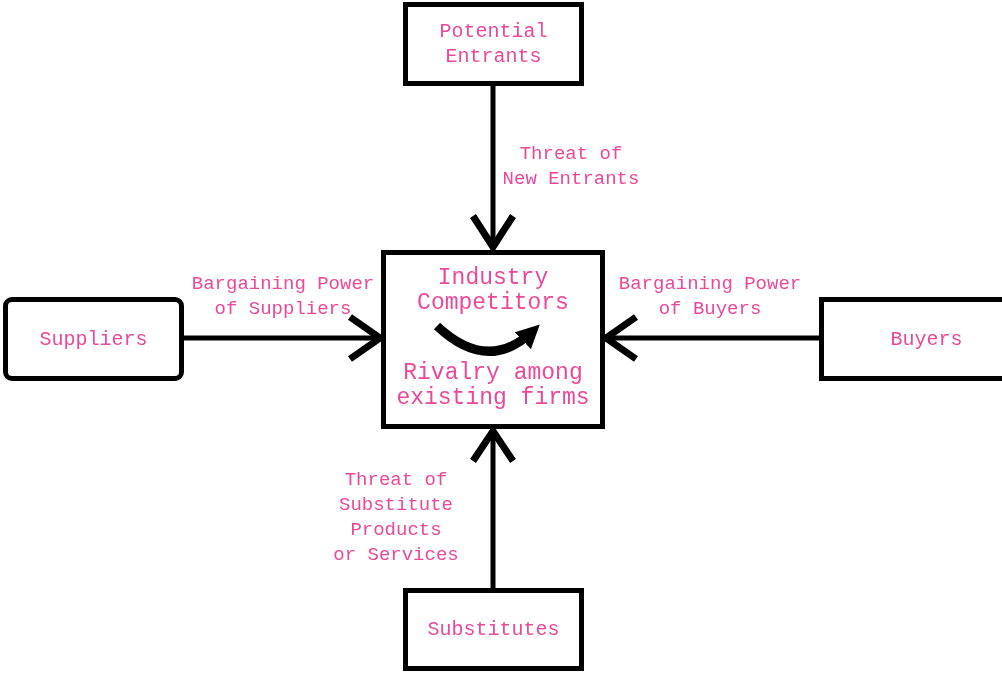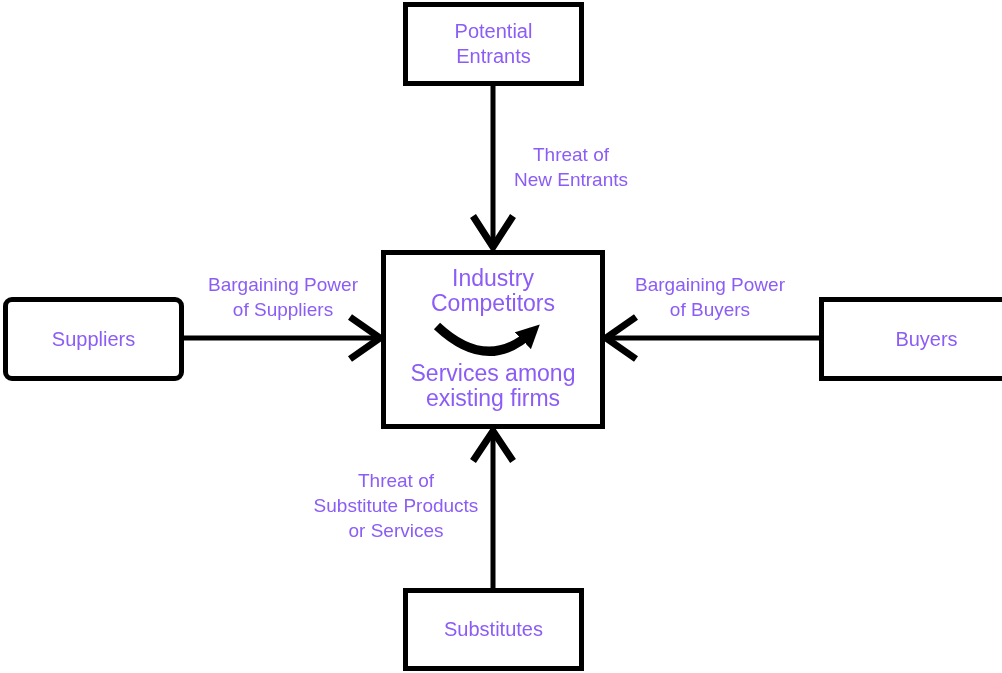--- a/index.html
+++ b/index.html
@@ -7,21 +7,22 @@
     padding: 0;
     background: #ffffff;
     font-family: "Liberation Sans", sans-serif;
   }
   .canvas {
     position: relative;
     width: 1002px;
     height: 673px;
     background: #ffffff;
     overflow: hidden;
-    color: #8b5cf6;
+    color: #ec4899;
+    font-family: Liberation Mono, monospace;
   }
   .node {
     position: absolute;
     border: 5px solid #000000;
     background: #ffffff;
     display: flex;
     align-items: center;
     justify-content: center;
     text-align: center;
     font-size: 20px;
@@ -82,21 +83,21 @@
     <span>Buyers</span>
   </div>
 
   <div class="node node-bottom">
     <span>Substitutes</span>
   </div>
 
   <div class="node node-center">
     <span class="center-title">Industry
 Competitors</span>
-    <span class="center-subtitle">Services among
+    <span class="center-subtitle">Rivalry among
 existing firms</span>
   </div>
 
   <div class="edge-label label-new-entrants">Threat of
 New Entrants</div>
 
   <div class="edge-label label-suppliers">Bargaining Power
 of Suppliers</div>
 
   <div class="edge-label label-buyers">Bargaining Power

